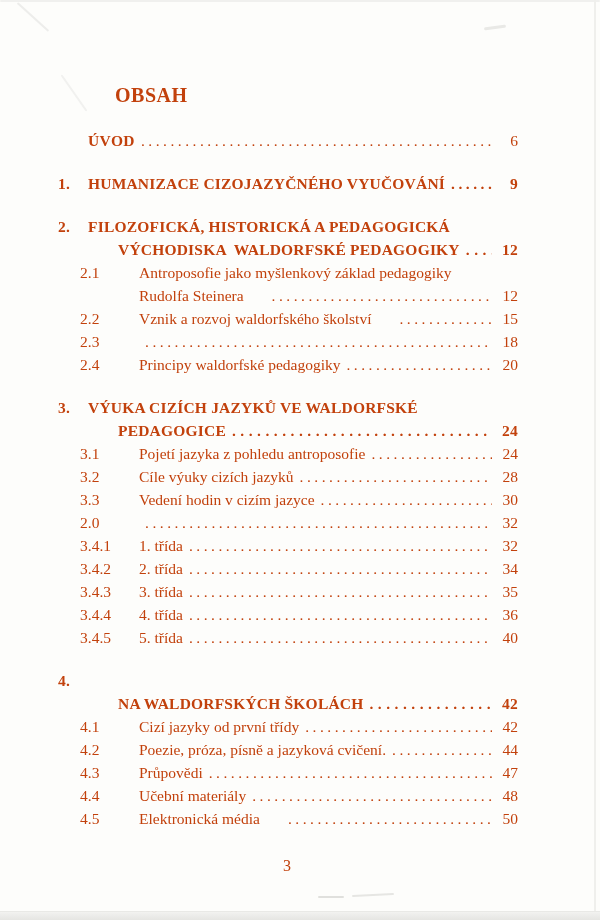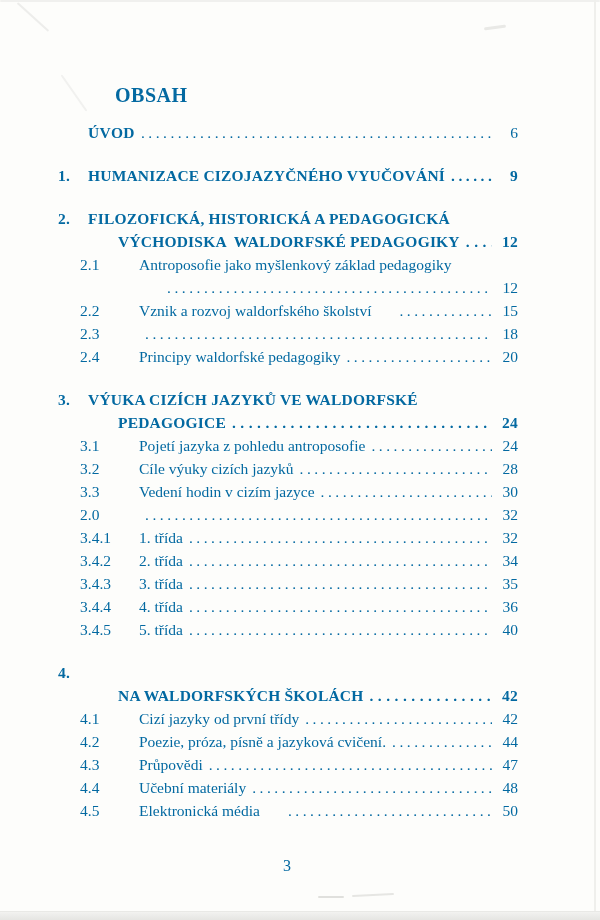--- a/index.html
+++ b/index.html
@@ -3,21 +3,21 @@
 <meta charset="utf-8">
 <title>OBSAH</title>
 <style>
   html,body { margin:0; padding:0; background:#ffffff; }
   .page {
     position:relative;
     width:600px; height:920px;
     background:#fdfdfb;
     overflow:hidden;
     font-family:"Liberation Serif","DejaVu Serif",serif;
-    color:#0369a1;
+    color:#c2410c;
   }
   
   .edge-top    { position:absolute; left:0; top:0; width:600px; height:2px; background:#f0f0ee; }
   .edge-bottom { position:absolute; left:0; bottom:0; width:600px; height:8px;
                  background:linear-gradient(#f2f2f0,#e5e5e2); border-top:1px solid #e9e9e6; }
   .edge-right  { position:absolute; right:4px; top:0; width:2px; height:920px; background:#efefec; }
   .artifact { position:absolute; pointer-events:none; border-radius:2px; }
   .crease-1 { left:12px;  top:16px;  width:42px; height:2px; background:#ededeb; transform:rotate(42deg); }
   .crease-2 { left:52px;  top:92px;  width:44px; height:2px; background:#f1f1ef; transform:rotate(55deg); }
   .smudge-1 { left:484px; top:26px;  width:22px; height:3px; background:#e9e9e6; transform:rotate(-8deg); }
@@ -35,21 +35,21 @@
   .row { display:flex; align-items:baseline; line-height:23px; font-size:15.5px; }
   .row .num  { flex:none; }
   .row .text { flex:none; white-space:pre; }
   .row .leader {
     flex:1 1 auto; overflow:hidden; white-space:nowrap;
     letter-spacing:3.5px; padding:0 5px 0 6px;
   }
   .row .page-num { flex:none; width:26px; text-align:right; }
 
   .row.uvod { padding-left:32px; }
-  .row.uvod .text { font-weight:700; letter-spacing:0.4px; }
+  .row.uvod .text { font-weight:700; letter-spacing:0.4px;margin-top:8px; }
 
   .row.section, .row.section-cont { font-weight:700; letter-spacing:0.2px; }
   .row.section { padding-left:2px; }
   .row.section .num { width:30px; }
   .row.section-cont { padding-left:62px; }
   .row.section-cont .leader { letter-spacing:4.5px; }
 
   .row.sub { padding-left:24px; }
   .row.sub .num { width:59px; }
   .row.sub-cont { padding-left:83px; }
@@ -103,20 +103,21 @@
           <div class="row section-cont">
             <span class="text">VÝCHODISKA  WALDORFSKÉ PEDAGOGIKY</span>
             <span class="leader">............................................................................................................................................</span>
             <span class="page-num">12</span>
           </div>
           <div class="row sub">
             <span class="num">2.1</span>
             <span class="text">Antroposofie jako myšlenkový základ pedagogiky</span>
           </div>
           <div class="row sub-cont">
+            <span class="text">Rudolfa Steinera</span>
             <span class="leader gap">............................................................................................................................................</span>
             <span class="page-num">12</span>
           </div>
           <div class="row sub">
             <span class="num">2.2</span>
             <span class="text">Vznik a rozvoj waldorfského školství</span>
             <span class="leader gap">............................................................................................................................................</span>
             <span class="page-num">15</span>
           </div>
           <div class="row sub">

